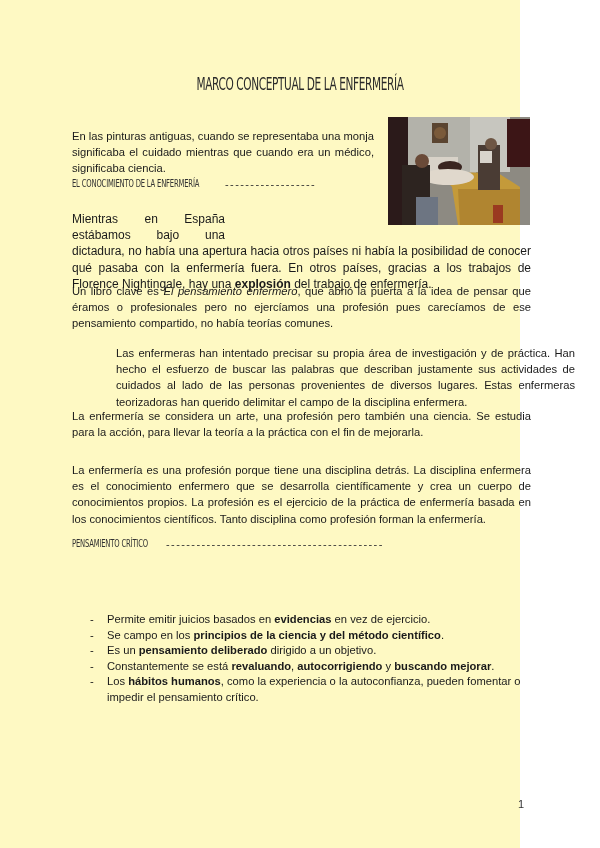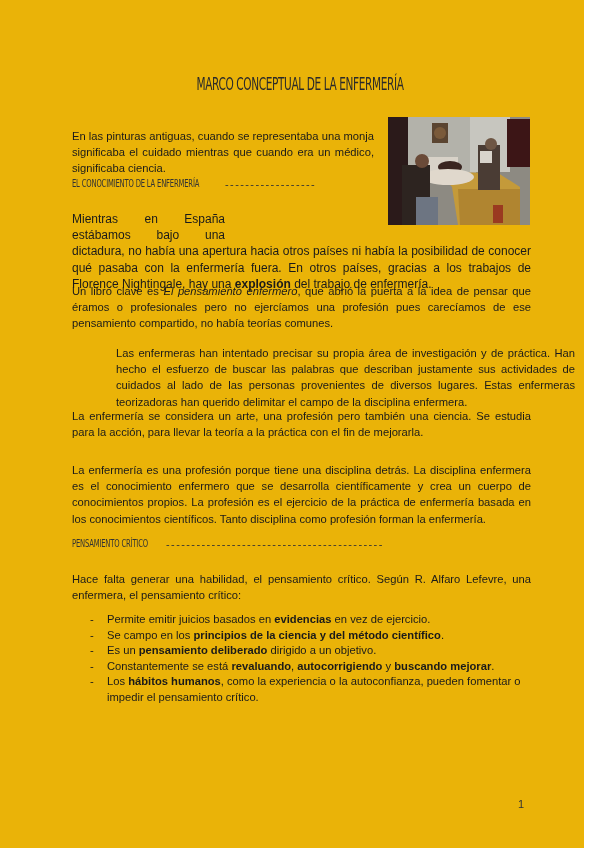--- a/index.html
+++ b/index.html
@@ -1,17 +1,17 @@
 <!DOCTYPE html>
 <html><head>
   <meta charset="utf-8">
   <style>
     html, body { margin: 0; padding: 0; background: #ffffff; }
     body { width: 600px; height: 848px; position: relative; overflow: hidden; }
-    .page { position: absolute; left: 0; top: 0; width: 584px; height: 848px; background: #eab308; }
+    .page { position: absolute; left: 0; top: 0; width: 520px; height: 848px; background: #fef9c3; }
     .title {
       position: absolute; left: 0; width: 600px; top: 74px; text-align: center;
       font-family: "DejaVu Sans", sans-serif; font-size: 17px; letter-spacing: -0.6px;
       transform: scaleX(0.62); transform-origin: center; color: #2a2a2a; font-weight: normal;
     }
     .txt {
       position: absolute; left: 72px; font-family: "Liberation Sans", sans-serif;
       font-size: 11.2px; line-height: 16.2px; color: #1a1a1a; text-align: justify;
     }
     .txt b { font-weight: normal; }
@@ -97,23 +97,20 @@
     <span>La enfermería se considera un </span><b>arte</b><span>, una profesión pero también una </span><b>ciencia</b><span>. Se estudia para la acción, para llevar la teoría a la práctica con el fin de mejorarla.</span>
   </div>
 
   <div class="txt" style="top:462px; width:459px;">
     <span>La enfermería es una profesión porque tiene una </span><b>disciplina</b><span> detrás. La disciplina enfermera es el conocimiento enfermero que se desarrolla científicamente y crea un </span><b>cuerpo de conocimientos propios</b><span>. La profesión es el ejercicio de la práctica de enfermería basada en los </span><b>conocimientos científicos</b><span>. Tanto disciplina como profesión forman la enfermería.</span>
   </div>
 
   <div class="heading" style="top:537px;">PENSAMIENTO CRÍTICO</div>
   <div class="dashes" style="left:166px; top:538px;">-------------------------------------------</div>
 
-  <div class="txt" style="top:571px; width:459px;">
-    <span>Hace falta generar una habilidad, el </span><b>pensamiento crítico</b><span>. Según </span><b>R. Alfaro Lefevre</b><span>, una enfermera, el pensamiento crítico:</span>
-  </div>
 
   <ul class="bullets">
     <li><span class="dash">-</span><span>Permite emitir juicios basados en </span><b>evidencias</b><span> en vez de ejercicio.</span></li>
     <li><span class="dash">-</span><span>Se campo en los </span><b>principios de la ciencia y del método científico</b><span>.</span></li>
     <li><span class="dash">-</span><span>Es un </span><b>pensamiento deliberado</b><span> dirigido a un objetivo.</span></li>
     <li><span class="dash">-</span><span>Constantemente se está </span><b>revaluando</b><span>, </span><b>autocorrigiendo</b><span> y </span><b>buscando mejorar</b><span>.</span></li>
     <li><span class="dash">-</span><span>Los </span><b>hábitos humanos</b><span>, como la experiencia o la autoconfianza, pueden fomentar o impedir el pensamiento crítico.</span></li>
   </ul>
 
 

